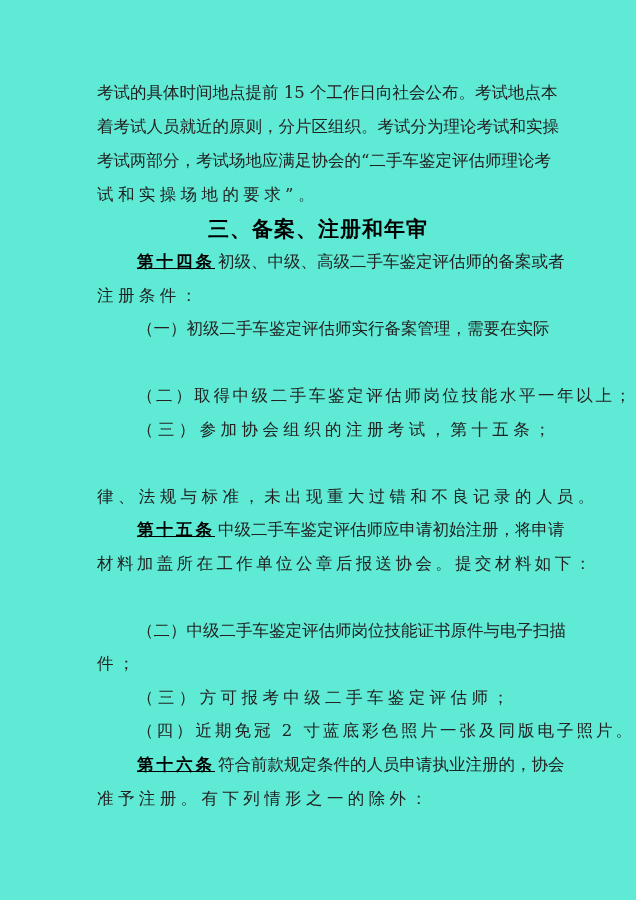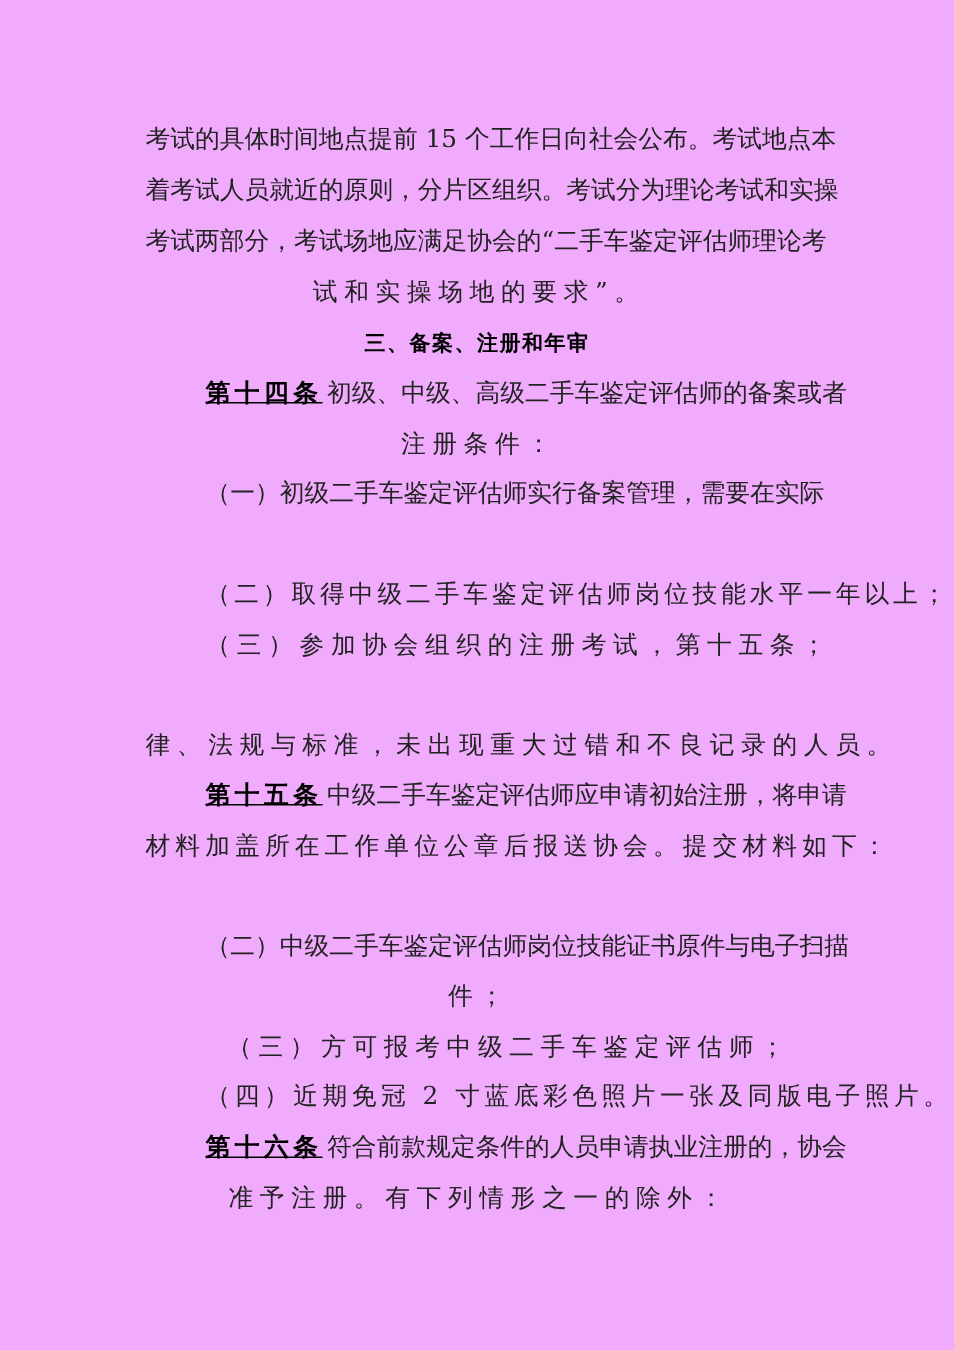--- a/index.html
+++ b/index.html
@@ -1,24 +1,24 @@
 <!DOCTYPE html>
 <html><head>
 <meta charset="utf-8">
 <style>
   html, body { margin: 0; padding: 0; background: #ffffff; }
   body { width: 636px; height: 900px; position: relative; overflow: hidden;
          font-family: "DejaVu Serif", "Liberation Serif", serif; color: #1a1a1a; }
-  .page { position: absolute; left: 0; top: 0; width: 636px; height: 900px; background: #f0abfc; }
+  .page { position: absolute; left: 0; top: 0; width: 636px; height: 900px; background: #5eead4; }
   .line { position: absolute; left: 97px; width: 445px; height: 34px; line-height: 34px;
-          font-size: 16.5px; letter-spacing: 4.4px; white-space: nowrap; color: #222; text-align: center; }
+          font-size: 16.5px; letter-spacing: 4.4px; white-space: nowrap; color: #222; }
   .indent { left: 137px; width: 405px; }
   .justify { text-align: justify; text-align-last: justify; letter-spacing: 0; }
   .heading { position: absolute; left: 0; width: 636px; text-align: center; height: 34px; line-height: 34px;
-             font-family: "DejaVu Sans", "Liberation Sans", sans-serif; font-weight: bold; font-size: 14px;
+             font-family: "DejaVu Sans", "Liberation Sans", sans-serif; font-weight: bold; font-size: 21px;
              letter-spacing: 1px; color: #000; }
   .art { font-weight: bold; color: #000; font-family: "DejaVu Sans", "Liberation Sans", sans-serif; letter-spacing: 3px; margin-right: 3px; text-decoration: underline; }
 </style>
 </head>
 <body>
 
 <div class="page">
 
   <div class="line justify" style="top:76px">考试的具体时间地点提前 15 个工作日向社会公布。考试地点本</div>
   <div class="line justify" style="top:110px">着考试人员就近的原则，分片区组织。考试分为理论考试和实操</div>

